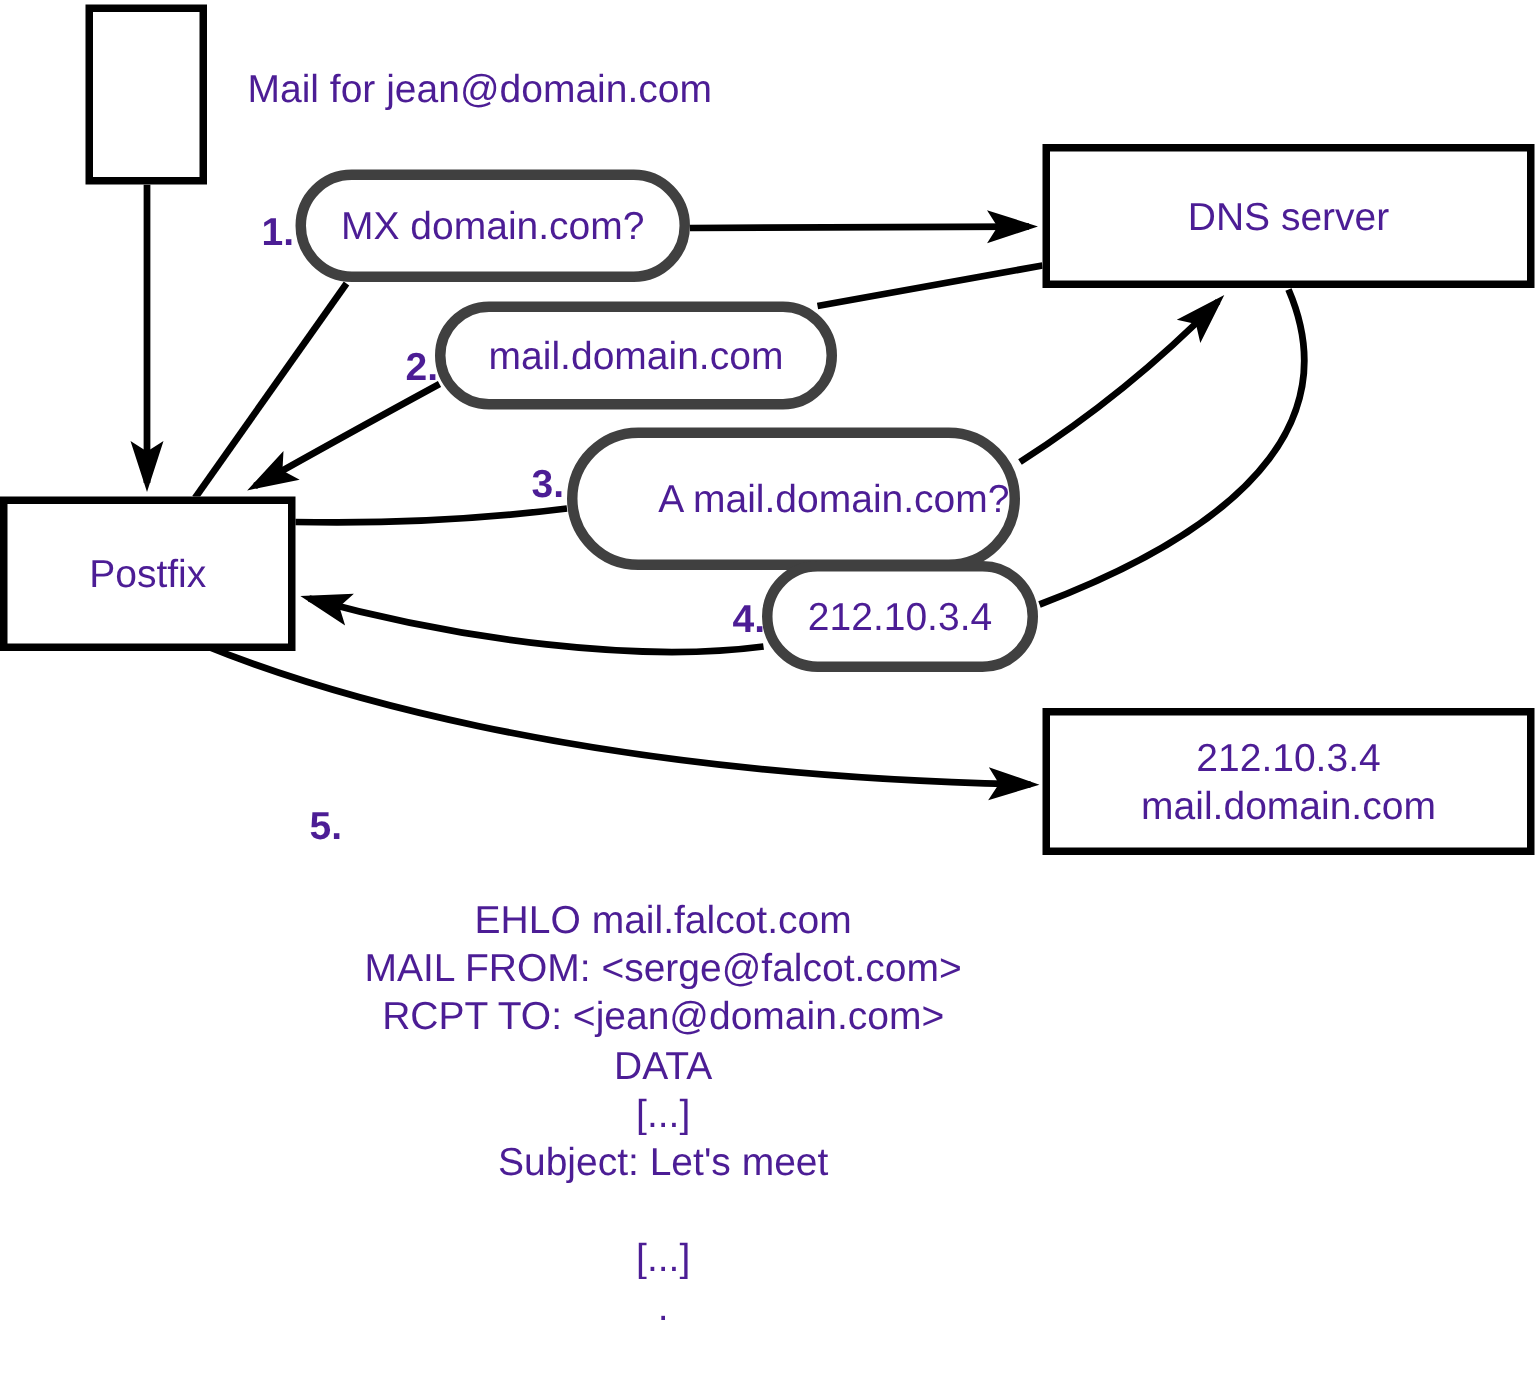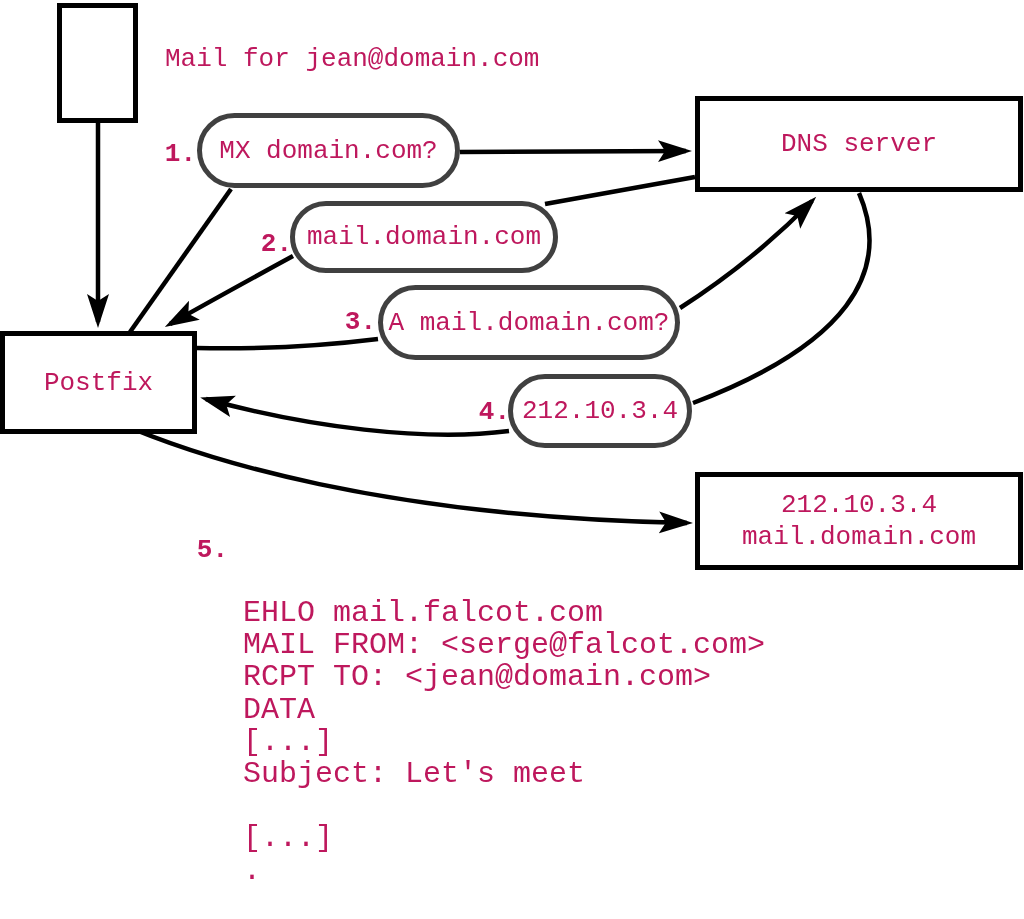--- a/index.html
+++ b/index.html
@@ -1,70 +1,70 @@
 <!DOCTYPE html>
 <html><head>
 <meta charset="utf-8">
 <style>
   html,body{margin:0;padding:0;background:#ffffff;}
   .stage{
     position:relative;
     width:1024px;height:919px;
     background:#ffffff;
-    font-family:Liberation Mono, monospace;
-    color:#be185d;
+    font-family:Liberation Sans, sans-serif;
+    color:#4c1d95;
     overflow:hidden;
   }
   .arrows{position:absolute;left:0;top:0;z-index:1;}
   .box{
     position:absolute;
     box-sizing:border-box;
     border:5px solid #000;
     background:#fff;
     display:flex;
     align-items:center;
     justify-content:center;
     font-size:26px;
     z-index:2;
     text-align:right;
   }
   .pill{
     position:absolute;
     box-sizing:border-box;
-    border:5px solid #404040;
+    border:7px solid #404040;
     background:#fff;
     border-radius:999px;
     display:flex;
     align-items:center;
     justify-content:center;
     font-size:26px;
     z-index:2;
     white-space:nowrap;
   }
   .envelope{left:57px;top:3px;width:81px;height:120px;}
   .postfix{left:0px;top:331px;width:197px;height:103px;}
   .dns{left:695px;top:96px;width:328px;height:96px;}
   .mailserver{left:695px;top:472px;width:328px;height:98px;flex-direction:column;line-height:32px;text-align:center;}
   .pill1{left:197px;top:113px;width:263px;height:75px;}
   .pill2{left:290px;top:201px;width:268px;height:72px;}
-  .pill3{left:378px;top:285px;width:302px;height:75px;}
+  .pill3{left:378px;top:285px;width:302px;height:95px;justify-content:flex-end;}
   .pill4{left:508px;top:374px;width:184px;height:74px;}
   .label{position:absolute;font-size:26px;line-height:30px;z-index:3;white-space:nowrap;}
   .num{
     position:absolute;width:40px;text-align:right;
     font-size:26px;font-weight:bold;line-height:30px;z-index:3;
   }
   .num1{left:156px;top:139px;}
   .num2{left:252px;top:229px;}
   .num3{left:336px;top:307px;}
   .num4{left:470px;top:397px;}
   .num5{left:188px;top:535px;}
   .title{left:165px;top:44px;}
   .step5-label{left:244px;top:535px;}
-  .smtp{position:absolute;left:243px;top:597px;z-index:3;font-size:30px;}
+  .smtp{position:absolute;left:243px;top:597px;z-index:3;font-size:26px;text-align:center;}
   .smtp-line{min-height:32.2px;line-height:32.2px;white-space:pre;}
 </style>
 </head>
 <body>
 
 <div class="stage">
 
   <svg class="arrows" width="1024" height="919" viewBox="0 0 1024 919">
     <defs>
       <marker id="ah" markerUnits="userSpaceOnUse" markerWidth="40" markerHeight="30" refX="28" refY="15" orient="auto">

